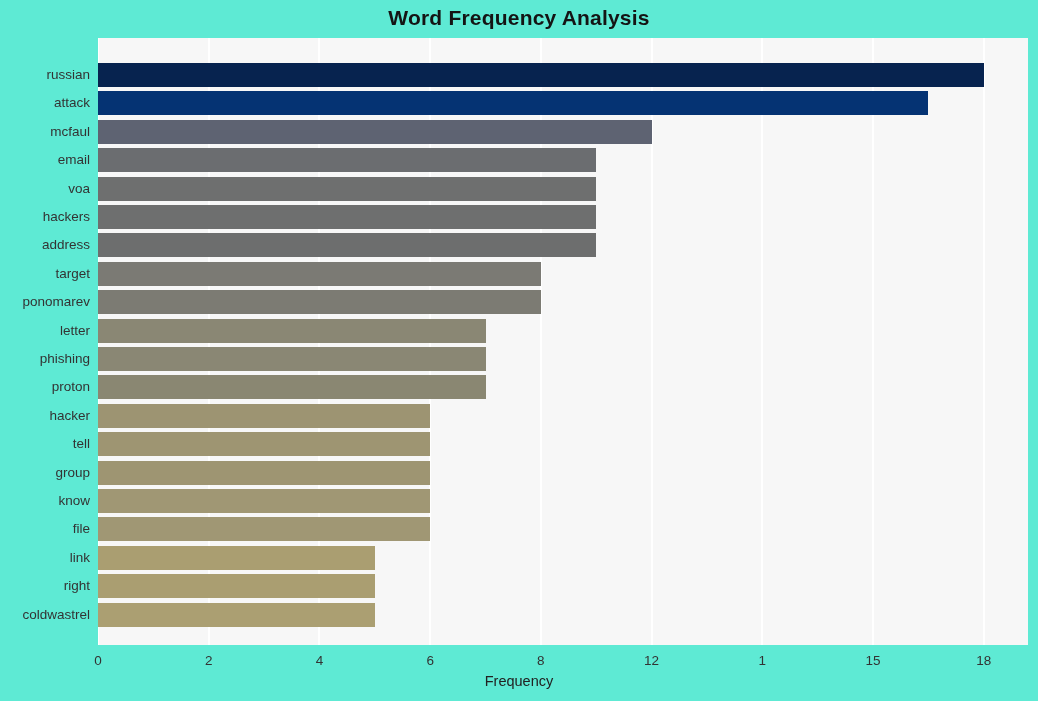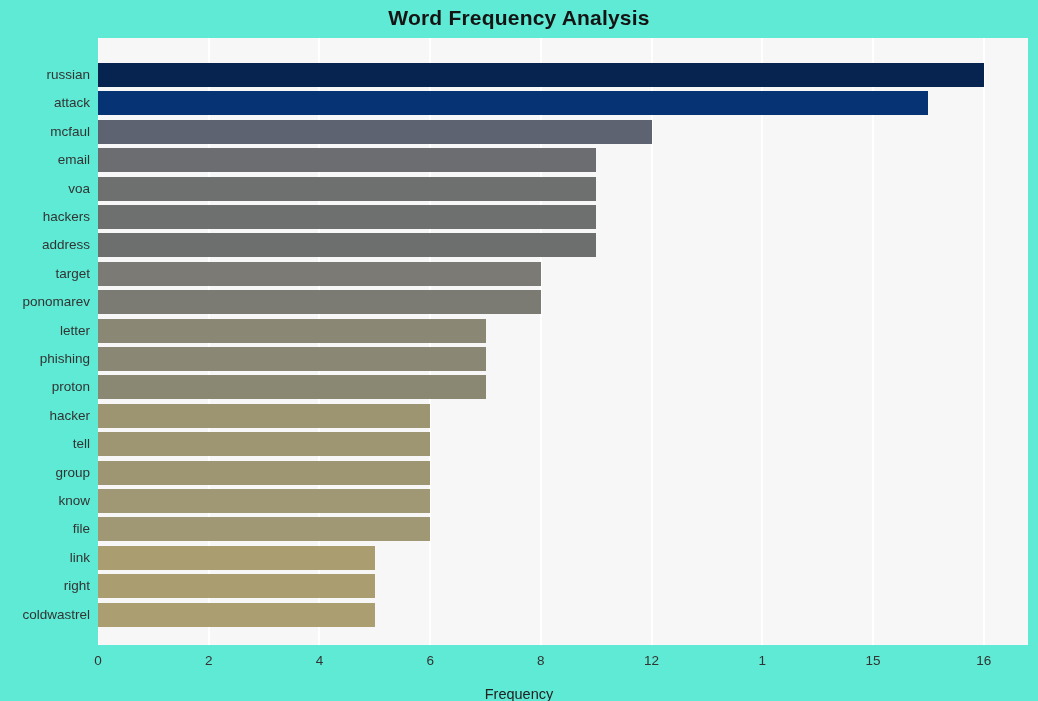--- a/index.html
+++ b/index.html
@@ -89,21 +89,20 @@
     color: #333333;
   }
   #xaxis-label {
     position: absolute;
     left: 0;
     top: 673px;
     width: 1038px;
     text-align: center;
     font-size: 14.5px;
     color: #222222;
-    margin-top: 13px;
   }
 </style>
 </head>
 <body>
 
 <div id="figure">
 
   <div id="chart-title">Word Frequency Analysis</div>
 
   <div id="plot-area">
@@ -167,18 +166,18 @@
 
   <div id="xticks-layer">
       <div class="xtick" style="left: 98px;">0</div>
       <div class="xtick" style="left: 208.714px;">2</div>
       <div class="xtick" style="left: 319.429px;">4</div>
       <div class="xtick" style="left: 430.143px;">6</div>
       <div class="xtick" style="left: 540.857px;">8</div>
       <div class="xtick" style="left: 651.571px;">12</div>
       <div class="xtick" style="left: 762.286px;">1</div>
       <div class="xtick" style="left: 873px;">15</div>
-      <div class="xtick" style="left: 983.714px;">16</div>
+      <div class="xtick" style="left: 983.714px;">18</div>
     </div>
 
   <div id="xaxis-label">Frequency</div>
 
 </div>
 
 </body></html>

